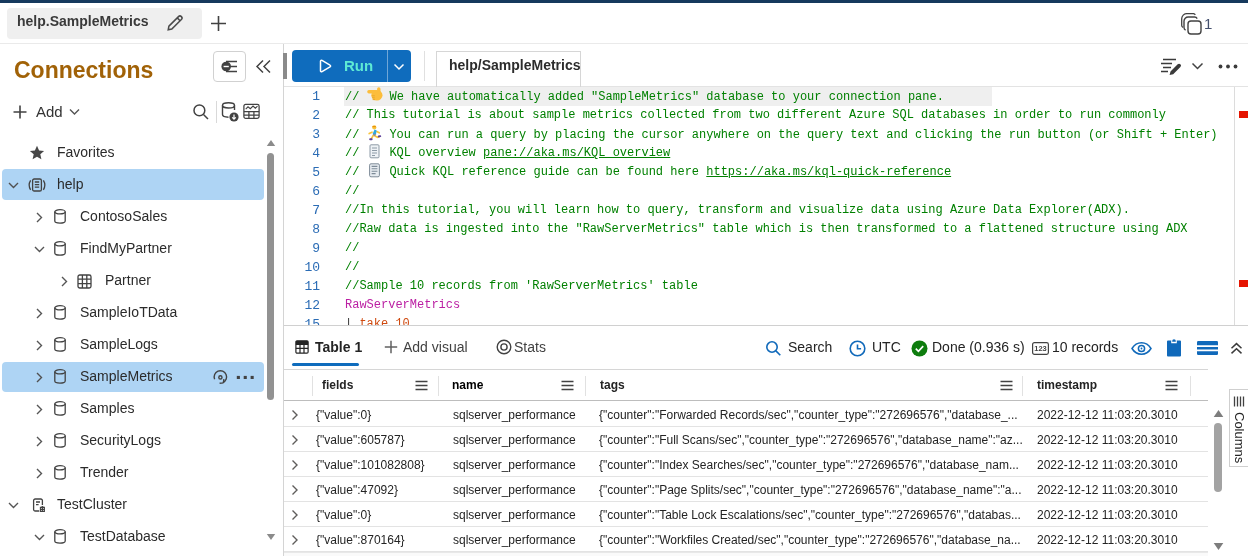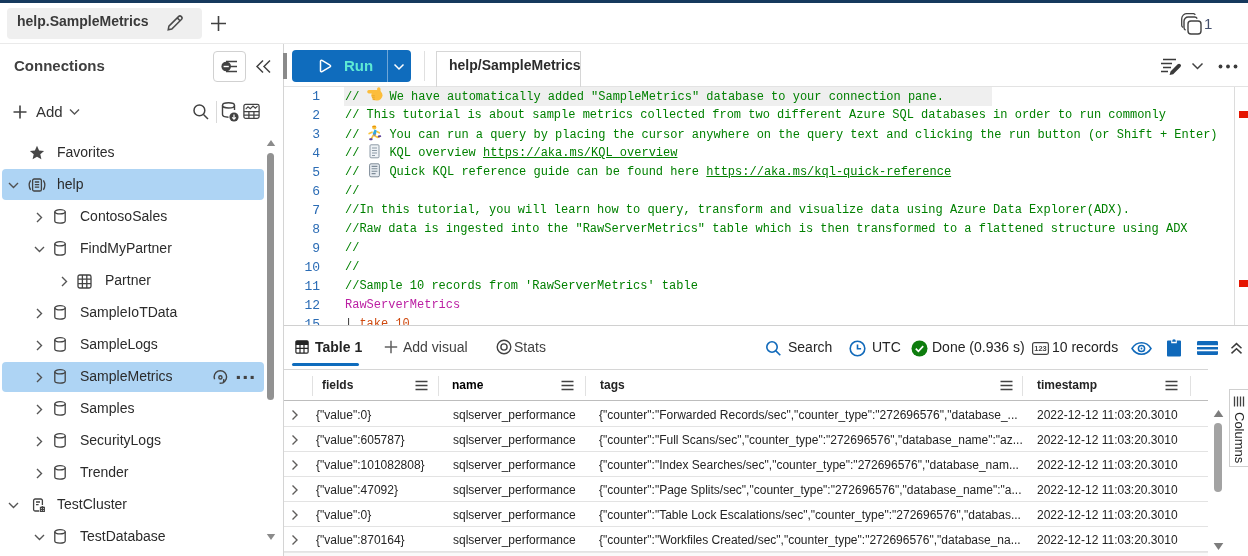--- a/index.html
+++ b/index.html
@@ -37,21 +37,21 @@
  <svg class="ab" style="left:1181px;top:10px" width="21" height="22" viewBox="0 0 21 22" fill="none" stroke="#424242" stroke-width="1.4">
   <rect x="7" y="8" width="13" height="13" rx="3"></rect>
   <path d="M4.6 17.2 a3 3 0 0 1 -1.6 -2.6 v-6.4 a4.2 4.2 0 0 1 4.2 -4.2 h6.4 a3 3 0 0 1 2.6 1.6"></path>
   <path d="M1.9 14.4 a2.6 2.6 0 0 1 -1.2 -2.2 v-6.4 a5.2 5.2 0 0 1 5.2 -5.2 h6.2 a2.6 2.6 0 0 1 2.2 1.2" stroke-width="1.3"></path>
  </svg>
  <div class="ab" style="left:1204px;top:12px;font-size:15px;color:#44506e">1</div>
 </div>
 
 <div class="ab" id="leftpanel" style="left:0;top:44px;width:284px;height:512px;border-right:1px solid #d4d4d4">
 
- <div class="ab" style="left:14px;top:13px;font-size:15px;font-weight:bold;color:#404040">Connections</div>
+ <div class="ab" style="left:14px;top:13px;font-size:23px;font-weight:bold;color:#a16207">Connections</div>
  <div class="ab" style="left:213px;top:7px;width:33px;height:31px;border:1px solid #d1d1d1;border-radius:4px">
   <svg width="31" height="29" viewBox="0 0 31 29" fill="none" stroke="#424242" stroke-width="1.5">
    <path d="M12 9.5 h11 M12 14.5 h11 M12 19.5 h11"></path>
    <circle cx="12.2" cy="14.5" r="4.8" fill="#424242" stroke="none"></circle>
    <path d="M9.6 14.5 h5.2" stroke="#fff" stroke-width="1.4"></path>
   </svg>
  </div>
  <svg class="ab" style="left:255px;top:15px" width="17" height="15" viewBox="0 0 17 15" fill="none" stroke="#424242" stroke-width="1.5">
   <path d="M8 1.5 L2 7.5 L8 13.5 M15 1.5 L9 7.5 L15 13.5"></path>
  </svg>
@@ -302,21 +302,21 @@
           <path d="M6 8.8 L9.2 9.2 L8.6 11.4 L5.6 11 Z" fill="#8a8f98"></path>
           <path d="M6 10.8 L4.4 13.6 M8.4 11.2 L10.6 12.2 L12 11.6" stroke="#f9c33c" stroke-width="1.7" fill="none" stroke-linecap="round"></path>
           <rect x="2.2" y="13.3" width="3.4" height="1.9" rx="0.9" fill="#5e4099"></rect>
           <rect x="10.8" y="10.4" width="3.4" height="1.9" rx="0.9" fill="#5e4099" transform="rotate(-14 12.5 11.3)"></rect>
         </svg> You can run a query by placing the cursor anywhere on the query text and clicking the run button (or Shift + Enter)</div>
   <div class="erow cmt" style="top:57px">// <svg class="emj" width="15" height="15" viewBox="0 0 15 15">
           <g>
             <rect x="3" y="0.8" width="9" height="13" rx="1" fill="#eef2f6" stroke="#8d9aa6" stroke-width="1"></rect>
             <path d="M5 4 h5 M5 6.5 h5 M5 9 h5 M5 11.5 h3" stroke="#8d9aa6" stroke-width="1"></path>
           </g>
-        </svg> KQL overview <span class="lnk">https://aka.ms/KQL_overview</span></div>
+        </svg> KQL overview <span class="lnk">pane://aka.ms/KQL_overview</span></div>
   <div class="erow cmt" style="top:76px">// <svg class="emj" width="15" height="15" viewBox="0 0 15 15">
           <g>
             <rect x="2.6" y="0.8" width="9.8" height="13" rx="1.4" fill="#e7ecf1" stroke="#7e8b98" stroke-width="1"></rect>
             <path d="M4.6 3.4 h5.8 M4.6 5.8 h5.8 M4.6 8.2 h5.8 M4.6 10.6 h4" stroke="#7e8b98" stroke-width="1.1"></path>
           </g>
         </svg> Quick KQL reference guide can be found here <span class="lnk">https://aka.ms/kql-quick-reference</span></div>
   <div class="erow cmt" style="top:95px">//</div>
   <div class="erow cmt" style="top:114px">//In this tutorial, you will learn how to query, transform and visualize data using Azure Data Explorer(ADX).</div>
   <div class="erow cmt" style="top:133px">//Raw data is ingested into the "RawServerMetrics" table which is then transformed to a flattened structure using ADX </div>
   <div class="erow cmt" style="top:152px">//</div>

